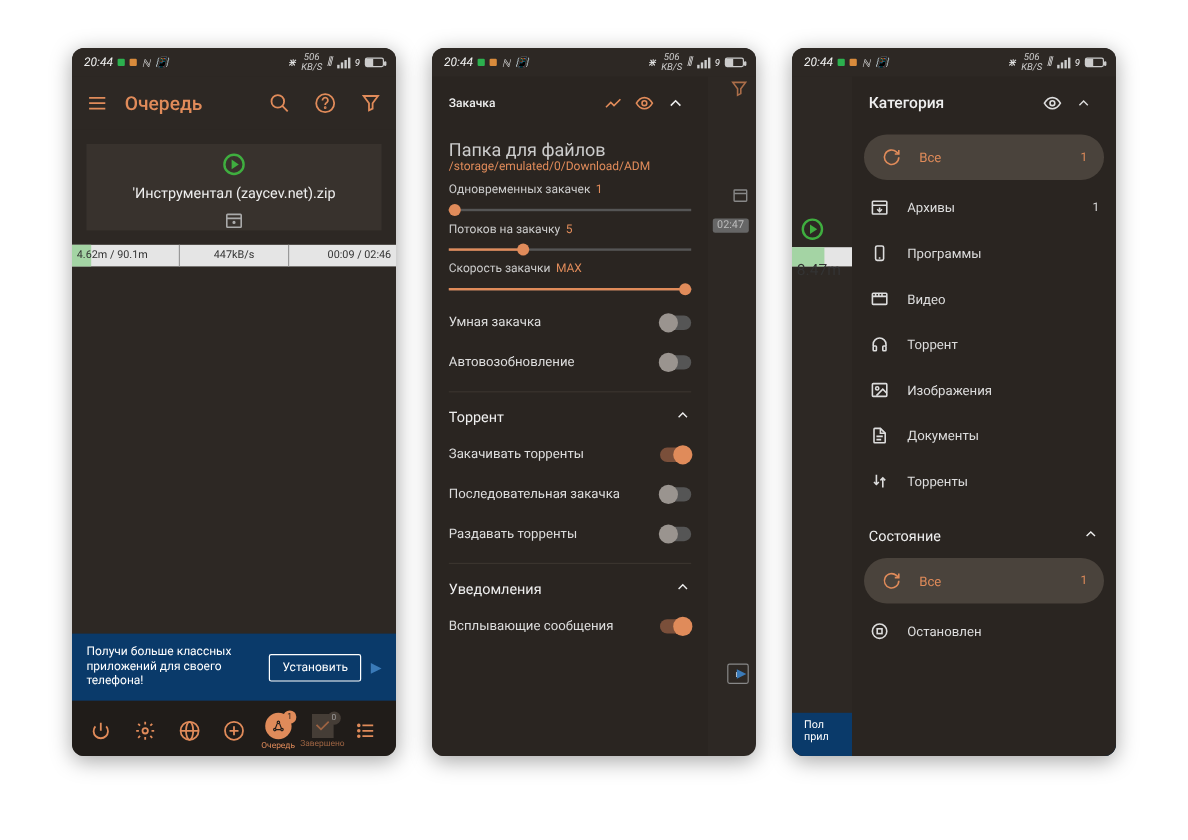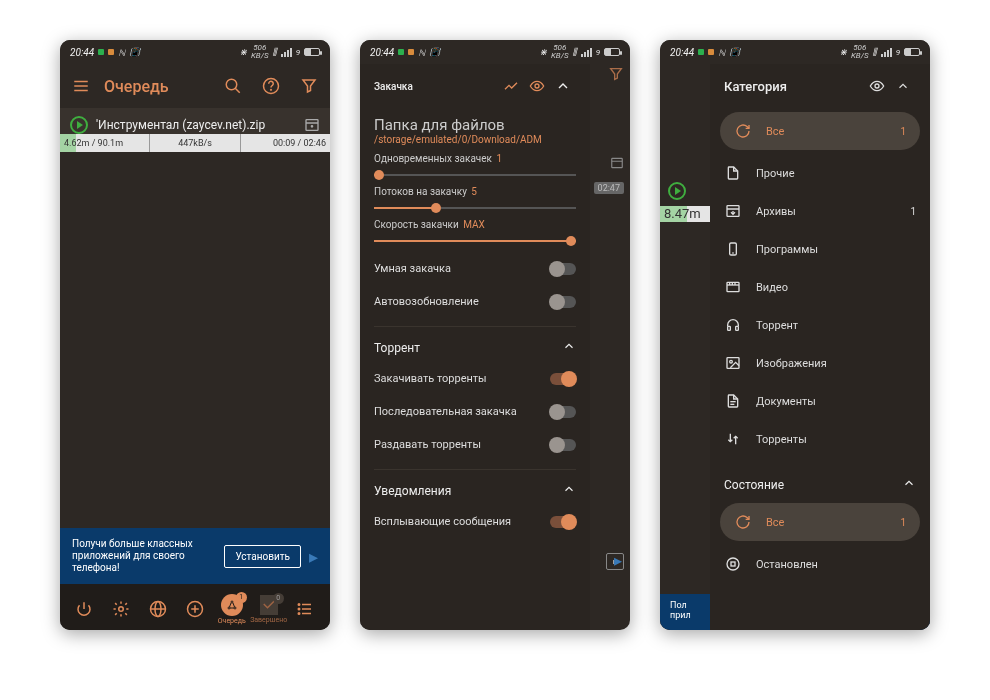--- a/index.html
+++ b/index.html
@@ -43,21 +43,21 @@
   
   .app-header {
     height: 44px; background: #2d2824;
     display:flex; align-items:center; padding: 0 6px; gap:8px; color:#e08b5a;
   }
   .app-header .title { flex:1; font-size:16px; font-weight:500; color:#e08b5a; }
   .icon-btn { width:30px;height:30px;display:flex;align-items:center;justify-content:center;color:#e08b5a;cursor:pointer; }
   .hamburger svg,.icon-btn svg{width:18px;height:18px;}
 
   
-  .dl-row { background:#38322d; margin:0; padding:8px 10px 0 10px; display:flex; align-items:center; gap:8px; }
+  .dl-row { background:#38322d; margin:12px; padding:8px 10px 0 10px; display:flex; align-items:center; gap:8px;flex-direction:column; }
   .play-ic { width:18px;height:18px;border:2px solid #3fae3f;border-radius:50%;position:relative; }
   .play-ic::after{content:"";position:absolute;left:5px;top:3px;border-left:6px solid #3fae3f;border-top:4px solid transparent;border-bottom:4px solid transparent;}
   .dl-name { flex:1; font-size:12px; color:#eee; white-space:nowrap; overflow:hidden; }
   .archive-ic { width:16px;height:16px;color:#aaa; }
   .progress-row {
     height:18px; background:#e5e5e5; display:flex; font-size:9px; color:#333;
     position:relative; margin-bottom:2px;
   }
   .progress-fill { position:absolute; left:0; top:0; bottom:0; width:6%; background:#a4d4a4; }
   .prog-cell { flex:1; display:flex; align-items:center; padding:0 4px; position:relative; z-index:1; border-right:1px solid #999; }
@@ -114,21 +114,21 @@
   .chev{color:#eee;}
   .behind-right{position:absolute;right:6px;top:26px;color:#e08b5a;opacity:.7;}
   .behind-pill{position:absolute;right:6px;top:142px;color:#bbb;font-size:9px;background:#666;padding:1px 4px;border-radius:2px;}
   .behind-btn{position:absolute;right:6px;bottom:60px;color:#ddd;border:1px solid #888;padding:3px 6px;font-size:8px;border-radius:2px;}
 
   
   .screen3-bg{position:absolute;inset:24px 0 0 0;background:#2d2824;}
   .bg-play{position:absolute;left:8px;top:118px;}
   .bg-prog{position:absolute;left:0;right:0;top:142px;height:16px;background:#e5e5e5;}
   .bg-prog .bgfill{position:absolute;left:0;top:0;bottom:0;width:10%;background:#a4d4a4;}
-  .bg-prog .bgtxt{position:absolute;left:4px;top:0;font-size:13px;color:#333;}
+  .bg-prog .bgtxt{position:absolute;left:4px;top:12px;font-size:13px;color:#333;}
   .bg-banner{position:absolute;left:0;right:0;bottom:0;background:#0a3a6a;height:36px;padding:6px 10px;font-size:9px;color:#fff;overflow:hidden;}
 
   .panel3{
     position:absolute;right:0;top:24px;bottom:0;width:220px;background:#2a2521;z-index:5;
     display:flex;flex-direction:column;
   }
   .panel3-header{height:44px;display:flex;align-items:center;padding:0 14px;color:#eee;font-size:13px;font-weight:500;}
   .panel3-header .sp{flex:1;}
   .panel3-header .hic{width:26px;display:flex;justify-content:center;color:#ddd;}
   .cat-item{display:flex;align-items:center;padding:10px 14px;font-size:11px;color:#ddd;gap:14px;}
@@ -503,29 +503,20 @@
             <path d="M21 12a9 9 0 11-3-6.7L21 8"></path>
             <polyline points="21 3 21 8 16 8"></polyline>
           </svg>
         </span>
       <span class="nm">Все</span>
       <span class="cnt">1</span>
     </div>
     <div class="cat-item">
       <span class="ic">
           <svg viewBox="0 0 24 24" fill="none" stroke="currentColor" stroke-width="2">
-            <path d="M13 3H6a1 1 0 00-1 1v16a1 1 0 001 1h12a1 1 0 001-1V9z"></path>
-            <polyline points="13 3 13 9 19 9"></polyline>
-          </svg>
-        </span>
-      <span class="nm">Прочие</span>
-    </div>
-    <div class="cat-item">
-      <span class="ic">
-          <svg viewBox="0 0 24 24" fill="none" stroke="currentColor" stroke-width="2">
             <rect x="3" y="4" width="18" height="16" rx="1"></rect>
             <line x1="3" y1="9" x2="21" y2="9"></line>
             <line x1="12" y1="12" x2="12" y2="16"></line>
             <polyline points="9 14 12 17 15 14"></polyline>
           </svg>
         </span>
       <span class="nm">Архивы</span>
       <span class="cnt">1</span>
     </div>
     <div class="cat-item">

